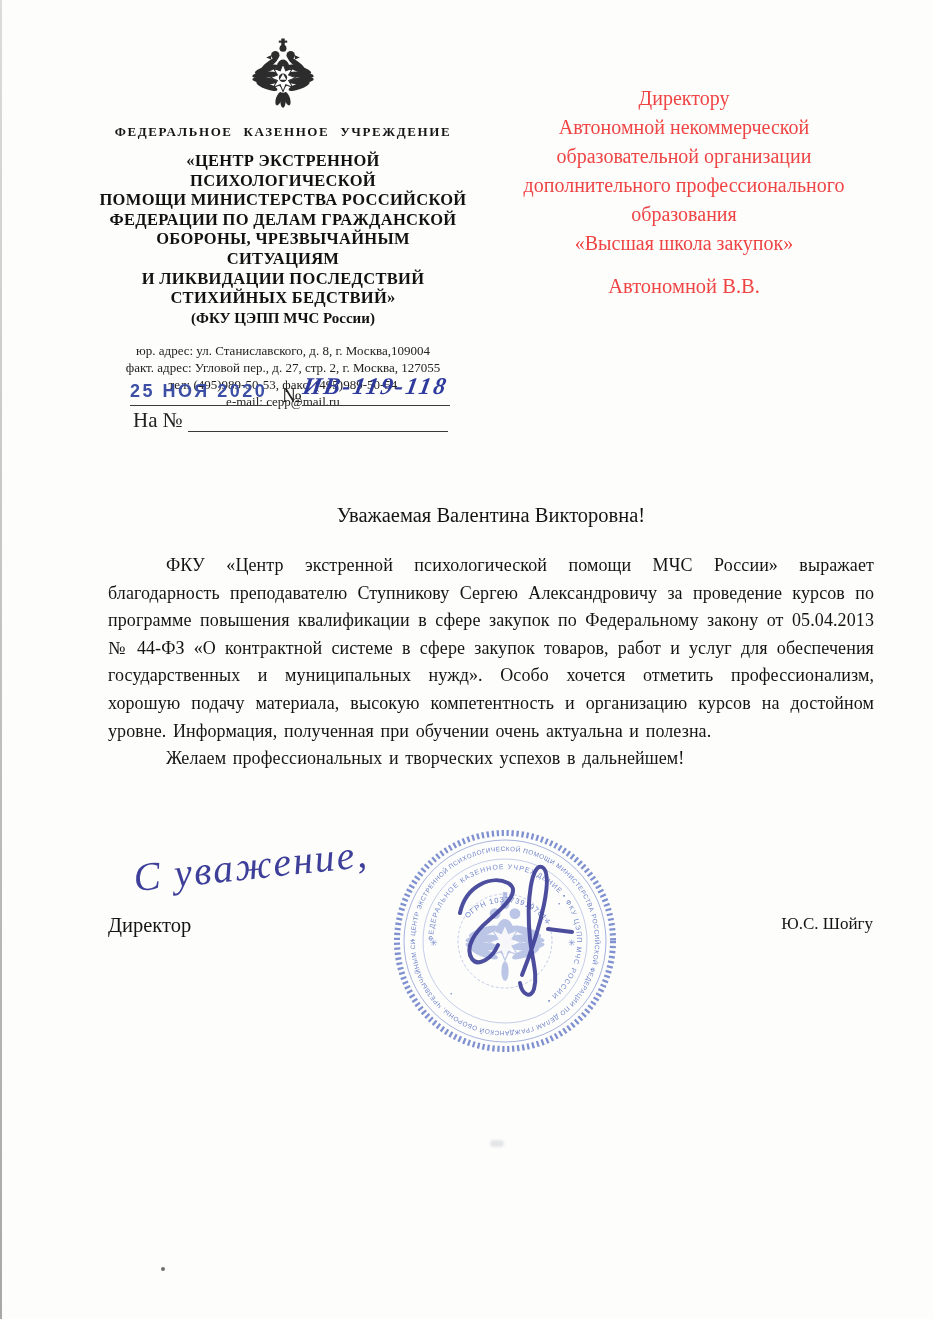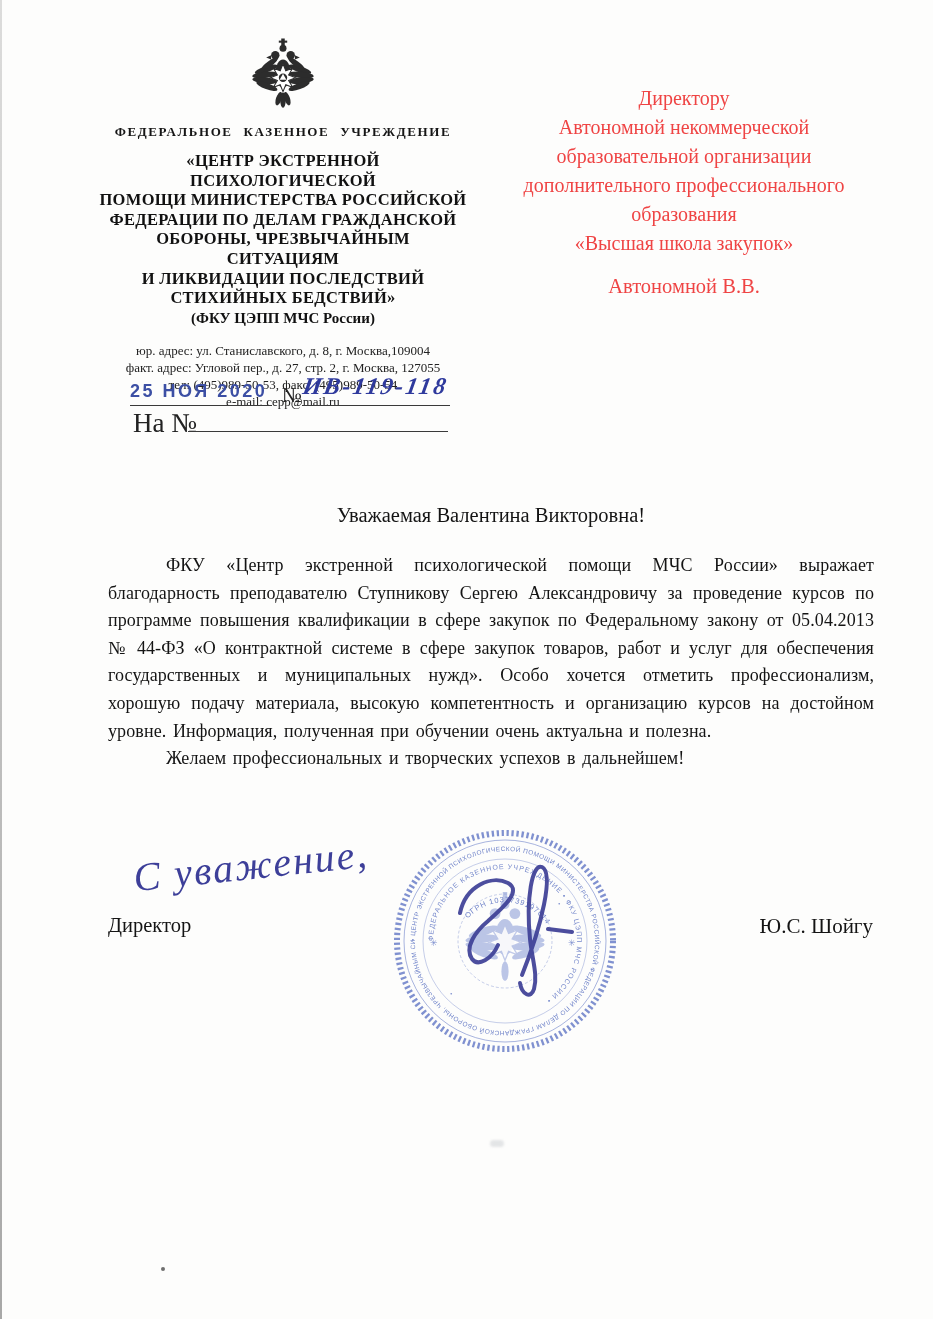--- a/index.html
+++ b/index.html
@@ -24,40 +24,40 @@
   .date-cell{position:absolute;left:0;top:0;width:142px;height:24px;
     border-bottom:1.6px solid #3a3a3a;text-align:left;}
   .date-stamp{font-family:"Liberation Sans","DejaVu Sans",sans-serif;
     font-weight:bold;font-size:18px;letter-spacing:2.5px;color:#3c4fa4;}
   .num-label{position:absolute;left:152px;top:2px;font-size:21px;color:#222;}
   .num-cell{position:absolute;left:172px;top:-8px;width:148px;height:32px;
     border-bottom:1.6px solid #3a3a3a;text-align:center;}
   .handwritten-num{display:inline-block;font-style:italic;font-weight:bold;
     font-size:24px;letter-spacing:2.5px;color:#2f3a9d;transform:skewX(-10deg);}
   .ref-row2{position:absolute;left:133px;top:408px;height:26px;}
-  .reply-label{position:absolute;left:0;top:0;font-size:27px;color:#222;white-space:nowrap;}
+  .reply-label{position:absolute;left:0;top:0;font-size:21px;color:#222;white-space:nowrap;}
   .reply-line{position:absolute;left:55px;top:0;width:260px;height:23px;
     border-bottom:1.6px solid #3a3a3a;}
   
   .recipient{position:absolute;left:468px;top:84px;width:432px;text-align:center;
     font-size:20px;line-height:29px;color:#ef4444;}
   .recipient .name{margin-top:14px;font-size:20.5px;}
   
   .salutation{position:absolute;left:108px;top:504px;width:766px;
     text-align:center;font-size:20.5px;color:#141414;}
   .body-text{position:absolute;left:108px;top:552px;width:766px;
     font-size:18px;line-height:27.6px;text-align:justify;color:#141414;
     letter-spacing:.1px;word-spacing:2px;}
   .body-text p{margin:0;text-indent:58px;}
   
   .closing-hw{position:absolute;left:133px;top:842px;font-size:40px;
     font-style:italic;color:#3d3f99;transform:rotate(-6deg);
     letter-spacing:2px;white-space:nowrap;}
   .position-label{position:absolute;left:108px;top:914px;font-size:20.5px;color:#141414;}
-  .signer-name{position:absolute;right:60px;top:914px;font-size:21px;color:#141414;text-align:center;}
+  .signer-name{position:absolute;right:60px;top:914px;font-size:17px;color:#141414;text-align:center;}
   
   .stamp{position:absolute;left:390px;top:826px;width:230px;height:230px;}
   .stamp svg{display:block;}
   .sig-ink{position:absolute;left:430px;top:855px;width:180px;height:160px;}
   
   .dot-artifact{position:absolute;left:161px;top:1267px;width:4px;height:4px;
     border-radius:50%;background:#4a4a4a;opacity:.8;}
   .smudge{position:absolute;left:490px;top:1140px;width:14px;height:7px;
     background:#9aa0a8;opacity:.25;border-radius:4px;filter:blur(1px);}
   .eagle-black{fill:#2c2c2c;}

